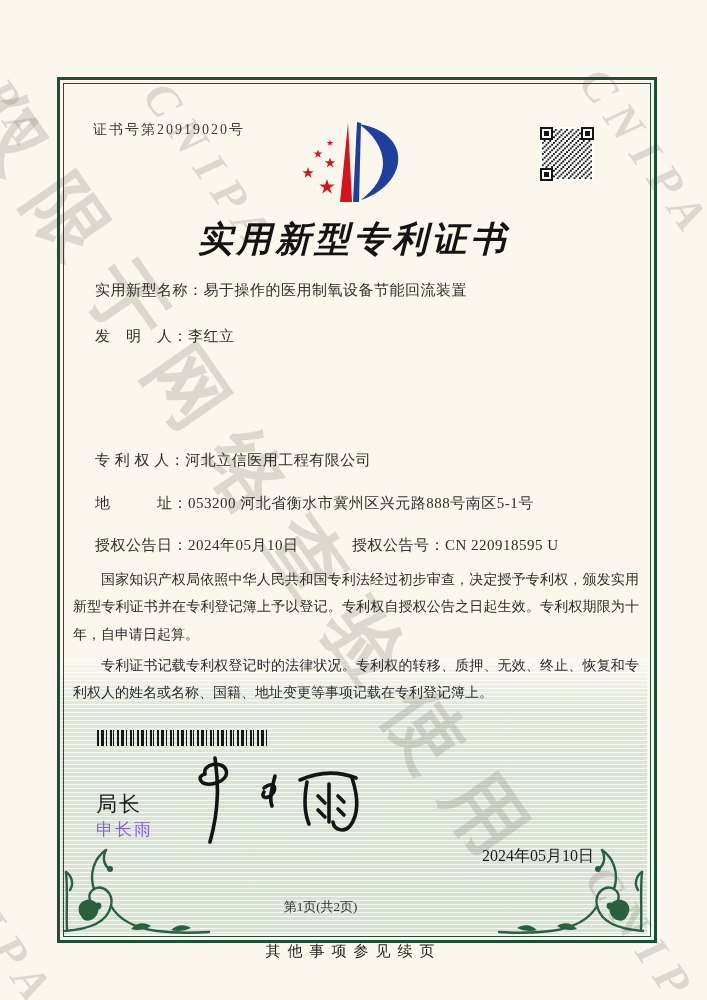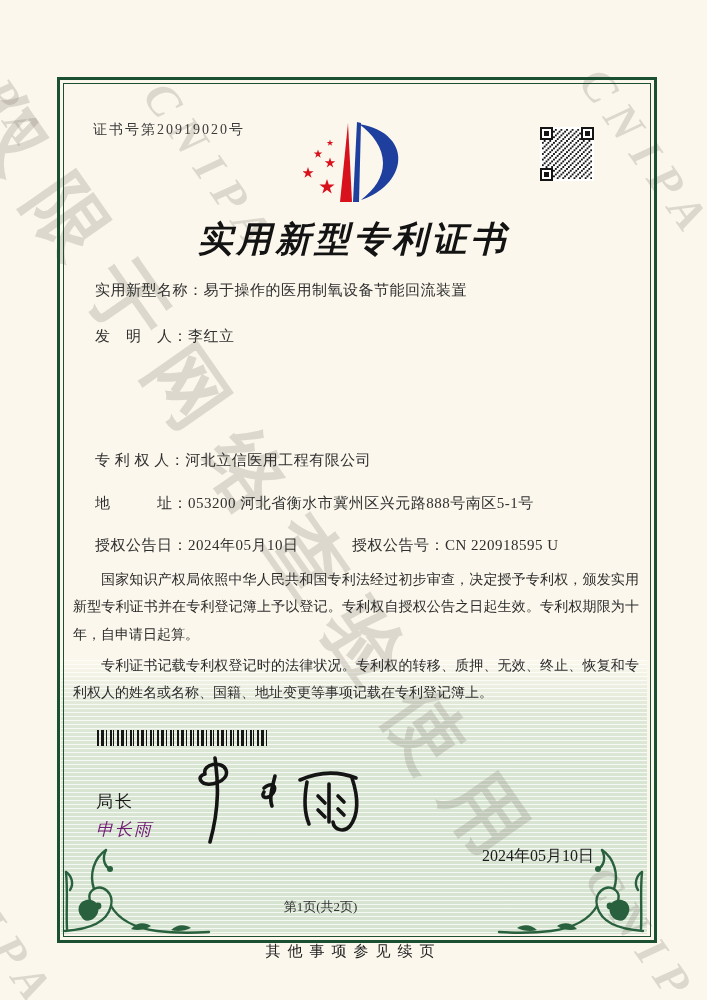--- a/index.html
+++ b/index.html
@@ -30,22 +30,22 @@
   .content{position:absolute;inset:0;z-index:4;}
   .abs{position:absolute;}
   .cert-no{left:93px;top:121px;font-size:14px;letter-spacing:2px;color:#3a3a3a;}
   .title{left:0;top:216px;width:707px;text-align:center;font-size:35px;font-weight:bold;letter-spacing:4px;color:#131313;font-style:italic;}
   .field{left:95px;font-size:15px;color:#2f2f2f;letter-spacing:0.5px;white-space:nowrap;}
   .field .lab{color:#2f2f2f;font-family:Liberation Serif, serif;}
   .paras{left:73px;top:566px;width:566px;font-size:14px;line-height:1.95;color:#2b2b2b;text-align:justify;}
   .paras p{margin:0 0 4px 0;text-indent:2em;}
   .barcode{left:97px;top:730px;width:172px;height:16px;
     background:repeating-linear-gradient(90deg,#161616 0 2px,transparent 2px 4px,#161616 4px 7px,transparent 7px 9px,#161616 9px 10px,transparent 10px 13px,#161616 13px 15px,transparent 15px 16px,#161616 16px 17px,transparent 17px 20px);}
-  .officer-title{left:96px;top:790px;font-size:17px;color:#1c1c1c;letter-spacing:2px;}
-  .officer-name{left:96px;top:818px;font-size:17px;color:#701a75;letter-spacing:2px;font-style:italic;}
+  .officer-title{left:96px;top:790px;font-size:21px;color:#1c1c1c;letter-spacing:2px;}
+  .officer-name{left:96px;top:818px;font-size:17px;color:#8b5cf6;letter-spacing:2px;}
   .issue-date{left:482px;top:846px;font-size:16px;color:#1c1c1c;}
   .page-indicator{left:0;top:898px;width:641px;text-align:center;font-size:13px;color:#333;}
   .footer-note{left:0;top:942px;width:707px;text-align:center;font-size:15px;letter-spacing:7px;color:#222;}
 </style>
 </head>
 <body>
 
 <div class="page">
 
   <div class="band"></div>

